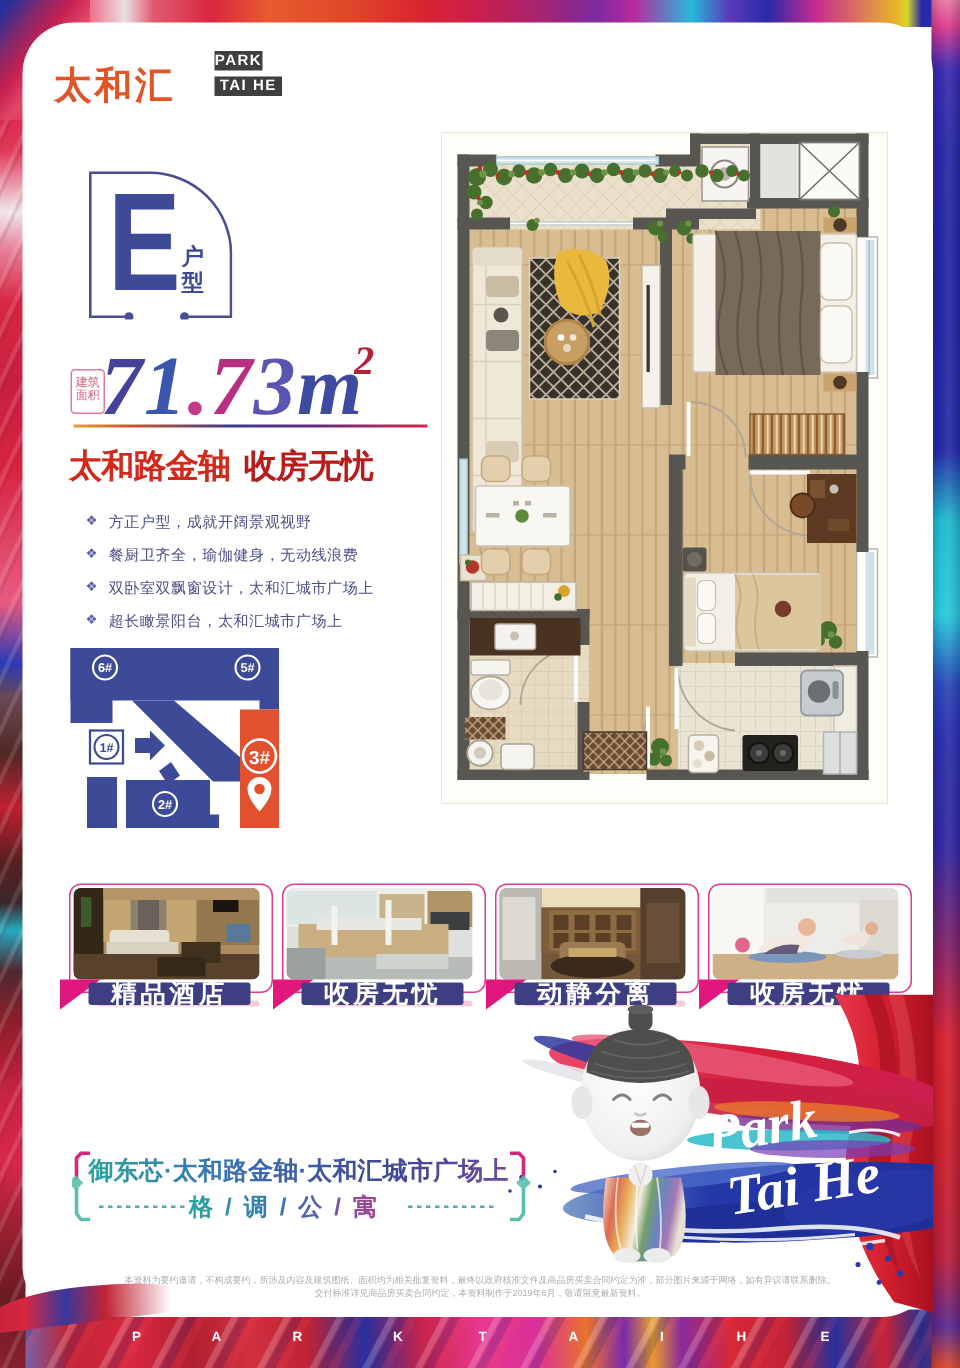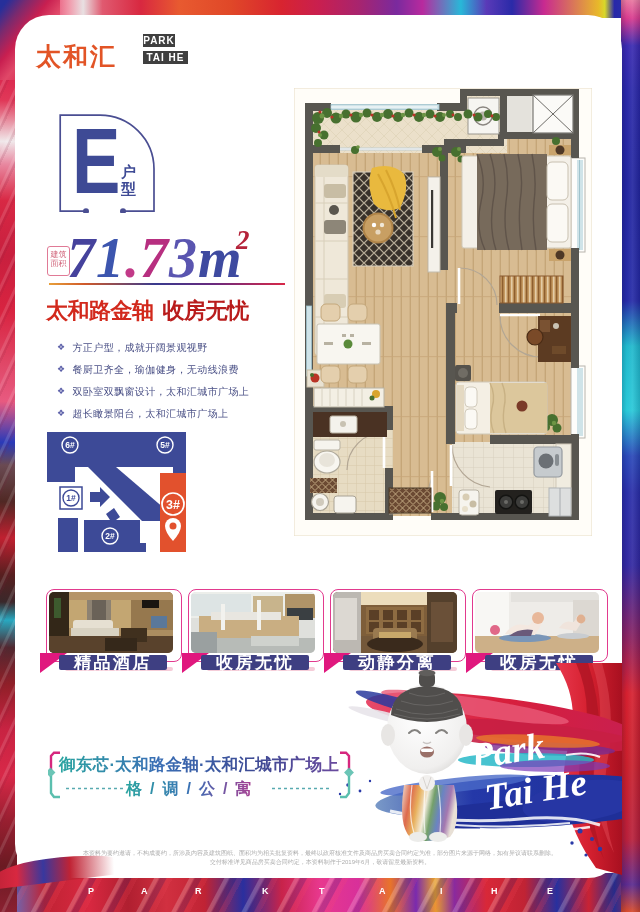--- a/index.html
+++ b/index.html
@@ -639,21 +639,21 @@
  </g>
 
  <g fill="#fff" font-family="Liberation Serif" font-style="italic" font-weight="bold">
   <text x="143" y="106" font-size="37" transform="rotate(-9 143 106)">Park</text>
   <text x="157" y="147" font-size="37" transform="rotate(-9 157 147)">Tai He</text>
  </g>
  <path d="M236,92 q20,-4 34,2" stroke="#fff" stroke-width="2" fill="none" opacity=".9"></path>
 </svg>
 </div>
 
-<div class="abs" style="left:48px;top:748px;width:310px;height:54px;">
+<div class="abs" style="left:48px;top:764px;width:310px;height:54px;">
  <svg width="310" height="54" viewBox="0 0 310 54">
   <defs>
    <linearGradient id="slg" x1="0" y1="0" x2="1" y2="0">
     <stop offset="0" stop-color="#2aa5a0"></stop>
           <stop offset=".35" stop-color="#3a6fb5"></stop>
           <stop offset=".7" stop-color="#3d4a94"></stop>
           <stop offset="1" stop-color="#6a4a9e"></stop>
    </linearGradient>
    <linearGradient id="slg2" x1="0" y1="0" x2="1" y2="0">
     <stop offset="0" stop-color="#2aa5a0"></stop>

